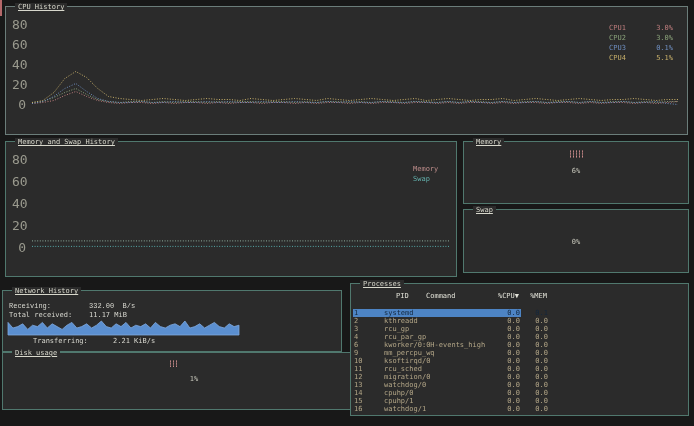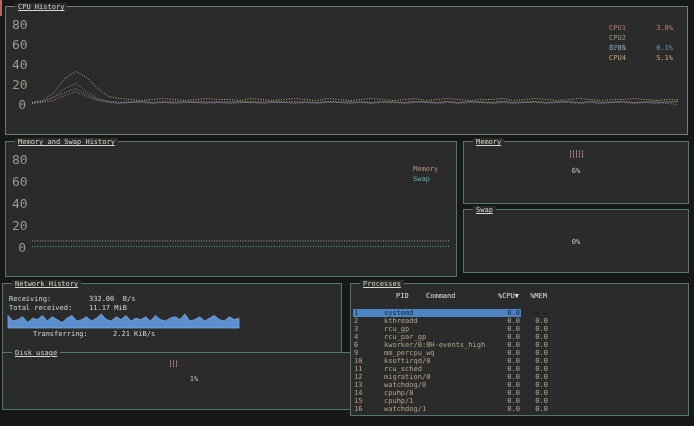--- a/index.html
+++ b/index.html
@@ -59,21 +59,21 @@
       <polyline points="26.0,96.5 36.9,95.5 47.9,93.5 58.8,88.5 69.8,84.5 80.7,89.5 91.7,93.5 102.6,95.5 113.6,96.5 124.5,95.5 135.5,95.5 146.4,96.5 157.4,95.5 168.3,96.5 179.3,95.5 190.2,95.5 201.2,96.5 212.1,95.5 223.1,96.5 234.0,95.5 245.0,95.5 255.9,96.5 266.9,95.5 277.8,95.5 288.8,96.5 299.7,95.5 310.7,96.5 321.6,95.5 332.6,95.5 343.5,96.5 354.5,95.5 365.4,96.5 376.4,95.5 387.3,95.5 398.3,96.5 409.2,95.5 420.2,95.5 431.1,96.5 442.1,95.5 453.0,96.5 464.0,95.5 474.9,95.5 485.9,96.5 496.8,95.5 507.8,96.5 518.7,95.5 529.7,95.5 540.6,96.5 551.6,95.5 562.5,95.5 573.5,96.5 584.4,95.5 595.4,96.5 606.3,95.5 617.3,95.5 628.2,96.5 639.2,95.5 650.1,96.5 661.1,95.5 672.0,94.5" fill="none" stroke="#bf7e7e" stroke-width="1" stroke-dasharray="1,1.6"></polyline>
       <polyline points="26.0,95.5 36.9,94.5 47.9,90.5 58.8,85.5 69.8,81.5 80.7,87.5 91.7,92.5 102.6,94.5 113.6,95.5 124.5,94.5 135.5,94.5 146.4,95.5 157.4,94.5 168.3,95.5 179.3,94.5 190.2,94.5 201.2,95.5 212.1,94.5 223.1,95.5 234.0,94.5 245.0,94.5 255.9,95.5 266.9,94.5 277.8,94.5 288.8,95.5 299.7,94.5 310.7,95.5 321.6,94.5 332.6,94.5 343.5,95.5 354.5,94.5 365.4,95.5 376.4,94.5 387.3,94.5 398.3,95.5 409.2,94.5 420.2,94.5 431.1,95.5 442.1,94.5 453.0,95.5 464.0,94.5 474.9,94.5 485.9,95.5 496.8,94.5 507.8,95.5 518.7,94.5 529.7,94.5 540.6,95.5 551.6,94.5 562.5,94.5 573.5,95.5 584.4,94.5 595.4,95.5 606.3,94.5 617.3,94.5 628.2,95.5 639.2,94.5 650.1,95.5 661.1,94.5 672.0,94.5" fill="none" stroke="#8aa27a" stroke-width="1" stroke-dasharray="1,1.6"></polyline>
       <polyline points="26.0,96.5 36.9,94.5 47.9,89.5 58.8,81.5 69.8,76.5 80.7,84.5 91.7,91.5 102.6,94.5 113.6,95.5 124.5,95.5 135.5,94.5 146.4,95.5 157.4,95.5 168.3,94.5 179.3,95.5 190.2,95.5 201.2,94.5 212.1,95.5 223.1,94.5 234.0,95.5 245.0,95.5 255.9,94.5 266.9,95.5 277.8,95.5 288.8,94.5 299.7,95.5 310.7,95.5 321.6,94.5 332.6,95.5 343.5,94.5 354.5,95.5 365.4,95.5 376.4,94.5 387.3,95.5 398.3,95.5 409.2,94.5 420.2,95.5 431.1,95.5 442.1,94.5 453.0,95.5 464.0,94.5 474.9,95.5 485.9,95.5 496.8,94.5 507.8,95.5 518.7,95.5 529.7,94.5 540.6,95.5 551.6,95.5 562.5,94.5 573.5,95.5 584.4,94.5 595.4,95.5 606.3,95.5 617.3,94.5 628.2,95.5 639.2,95.5 650.1,94.5 661.1,96.5 672.0,97.5" fill="none" stroke="#6f8fc1" stroke-width="1" stroke-dasharray="1,1.6"></polyline>
       <polyline points="26.0,95.5 36.9,93.5 47.9,85.5 58.8,71.5 69.8,64.5 80.7,70.5 91.7,81.5 102.6,89.5 113.6,91.5 124.5,92.5 135.5,93.5 146.4,92.5 157.4,91.5 168.3,92.5 179.3,93.5 190.2,92.5 201.2,91.5 212.1,92.5 223.1,92.5 234.0,93.5 245.0,91.5 255.9,92.5 266.9,93.5 277.8,92.5 288.8,91.5 299.7,92.5 310.7,93.5 321.6,91.5 332.6,92.5 343.5,93.5 354.5,92.5 365.4,91.5 376.4,92.5 387.3,93.5 398.3,92.5 409.2,91.5 420.2,93.5 431.1,92.5 442.1,91.5 453.0,92.5 464.0,93.5 474.9,92.5 485.9,92.5 496.8,91.5 507.8,93.5 518.7,92.5 529.7,91.5 540.6,92.5 551.6,93.5 562.5,92.5 573.5,91.5 584.4,92.5 595.4,93.5 606.3,92.5 617.3,92.5 628.2,91.5 639.2,92.5 650.1,93.5 661.1,92.5 672.0,92.5" fill="none" stroke="#c8b06a" stroke-width="1" stroke-dasharray="1,1.6"></polyline>
     </svg>
   <div class="cpu-legend">
     <div class="legend-row" style="color: rgb(191, 126, 126);">
       <span>CPU1</span>
       <span>3.0%</span>
     </div>
-    <div class="legend-row" style="color: rgb(138, 162, 122); flex-direction: column;">
+    <div class="legend-row" style="color: rgb(138, 162, 122);">
       <span>CPU2</span>
       <span>3.0%</span>
     </div>
     <div class="legend-row" style="color: rgb(111, 143, 193);">
       <span>CPU3</span>
       <span>0.1%</span>
     </div>
     <div class="legend-row" style="color: rgb(200, 176, 106);">
       <span>CPU4</span>
       <span>5.1%</span>
@@ -108,23 +108,23 @@
   <span class="panel-title">Memory</span>
   <div class="dotblock" style="left:105px; top:8px; width:15px; height:8px;"></div>
   <div class="pct" style="top:25px;">6%</div>
 </div>
 
 <div class="panel" style="left:463px; top:209px; width:226px; height:64px;">
   <span class="panel-title">Swap</span>
   <div class="pct" style="top:28px;">0%</div>
 </div>
 
-<div class="panel" style="left:2px; top:283px; width:340px; height:70px;">
+<div class="panel" style="left:2px; top:290px; width:340px; height:62px;">
   <span class="panel-title">Network History</span>
-  <div class="net-line" style="top:11px;"><span class="lbl">Receiving:</span><span>332.00  B/s</span></div>
+  <div class="net-line" style="top:11px;font-family:Liberation Mono, monospace;"><span class="lbl">Receiving:</span><span>332.00  B/s</span></div>
   <div class="net-line" style="top:20px;"><span class="lbl">Total received:</span><span>11.17 MiB</span></div>
   <svg id="net-svg" class="chart" width="340" height="62" viewBox="0 0 340 62">
       <path d="M5,44 L5.0,31.4 L9.9,37.0 L14.8,35.6 L19.7,32.8 L24.7,38.4 L29.6,34.2 L34.5,35.6 L39.4,31.4 L44.3,37.0 L49.2,32.8 L54.1,35.6 L59.1,38.4 L64.0,34.2 L68.9,31.4 L73.8,37.0 L78.7,35.6 L83.6,32.8 L88.6,37.0 L93.5,34.2 L98.4,30.0 L103.3,35.6 L108.2,37.0 L113.1,32.8 L118.0,35.6 L123.0,31.4 L127.9,37.0 L132.8,34.2 L137.7,35.6 L142.6,32.8 L147.5,37.0 L152.4,31.4 L157.4,35.6 L162.3,37.0 L167.2,34.2 L172.1,32.8 L177.0,35.6 L181.9,30.0 L186.9,37.0 L191.8,35.6 L196.7,32.8 L201.6,37.0 L206.5,34.2 L211.4,31.4 L216.3,35.6 L221.3,37.0 L226.2,32.8 L231.1,35.6 L236.0,34.2 L236,44 Z" fill="#5b8fd0" stroke="#7fa8dd" stroke-width="0.8"></path>
     </svg>
   <div class="net-line" style="top:46px;margin-left:24px;"><span class="lbl">Transferring:</span><span>2.21 KiB/s</span></div>
 </div>
 
 <div class="panel" style="left:2px; top:352px; width:384px; height:58px;">
   <span class="panel-title">Disk usage</span>
   <div class="dotblock" style="left:166px; top:7px; width:9px; height:7px;"></div>

